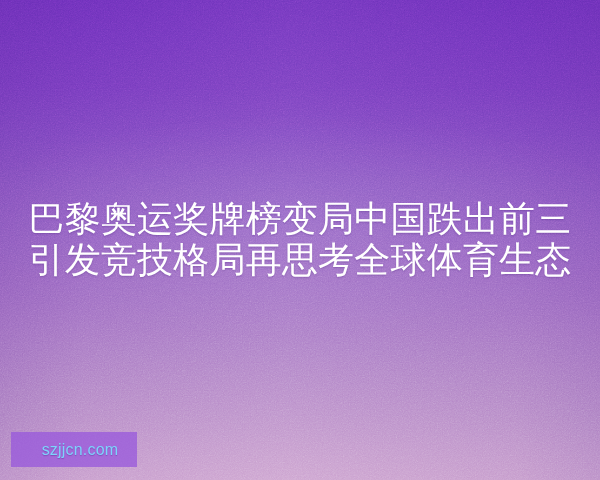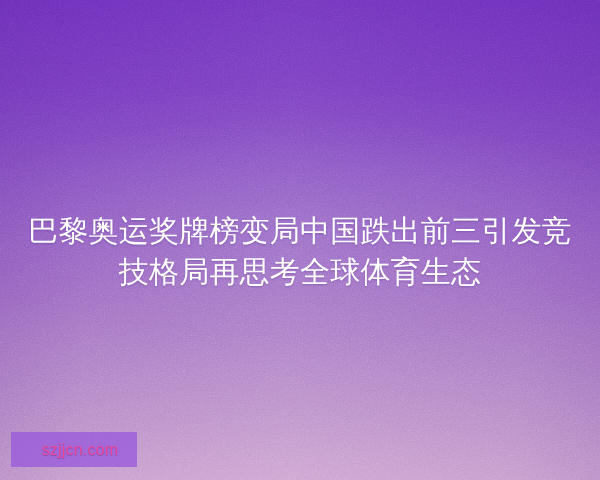--- a/index.html
+++ b/index.html
@@ -79,24 +79,24 @@
     inset: 0;
     opacity: 0.22;
     mix-blend-mode: soft-light;
   }
 
   
   .headline {
     position: absolute;
     left: 0;
     right: 0;
-    top: 210px;
+    top: 198px;
     text-align: center;
     color: #ffffff;
-    font-size: 30px;
+    font-size: 36px;
     line-height: 41px;
     letter-spacing: 0.2px;
     font-weight: 400;
     padding: 0 26px;
     box-sizing: border-box;
     text-shadow: 0 1px 2px rgba(60, 20, 110, 0.28);
     white-space: normal;
     word-break: break-all;
   }
 
@@ -106,21 +106,21 @@
     left: 11px;
     top: 432px;
     width: 126px;
     height: 35px;
     background: rgba(150, 84, 221, 0.72);
     display: flex;
     align-items: center;
     justify-content: center;
   }
   .watermark-text {
-    color: #ec4899;
+    color: #7dd3fc;
     font-size: 16px;
     line-height: 1;
     letter-spacing: 0.2px;
     font-weight: 400;
     text-shadow: 0 1px 1px rgba(70, 28, 126, 0.35);
     margin-left: 12px;
   }
 </style>
 </head>
 <body>

